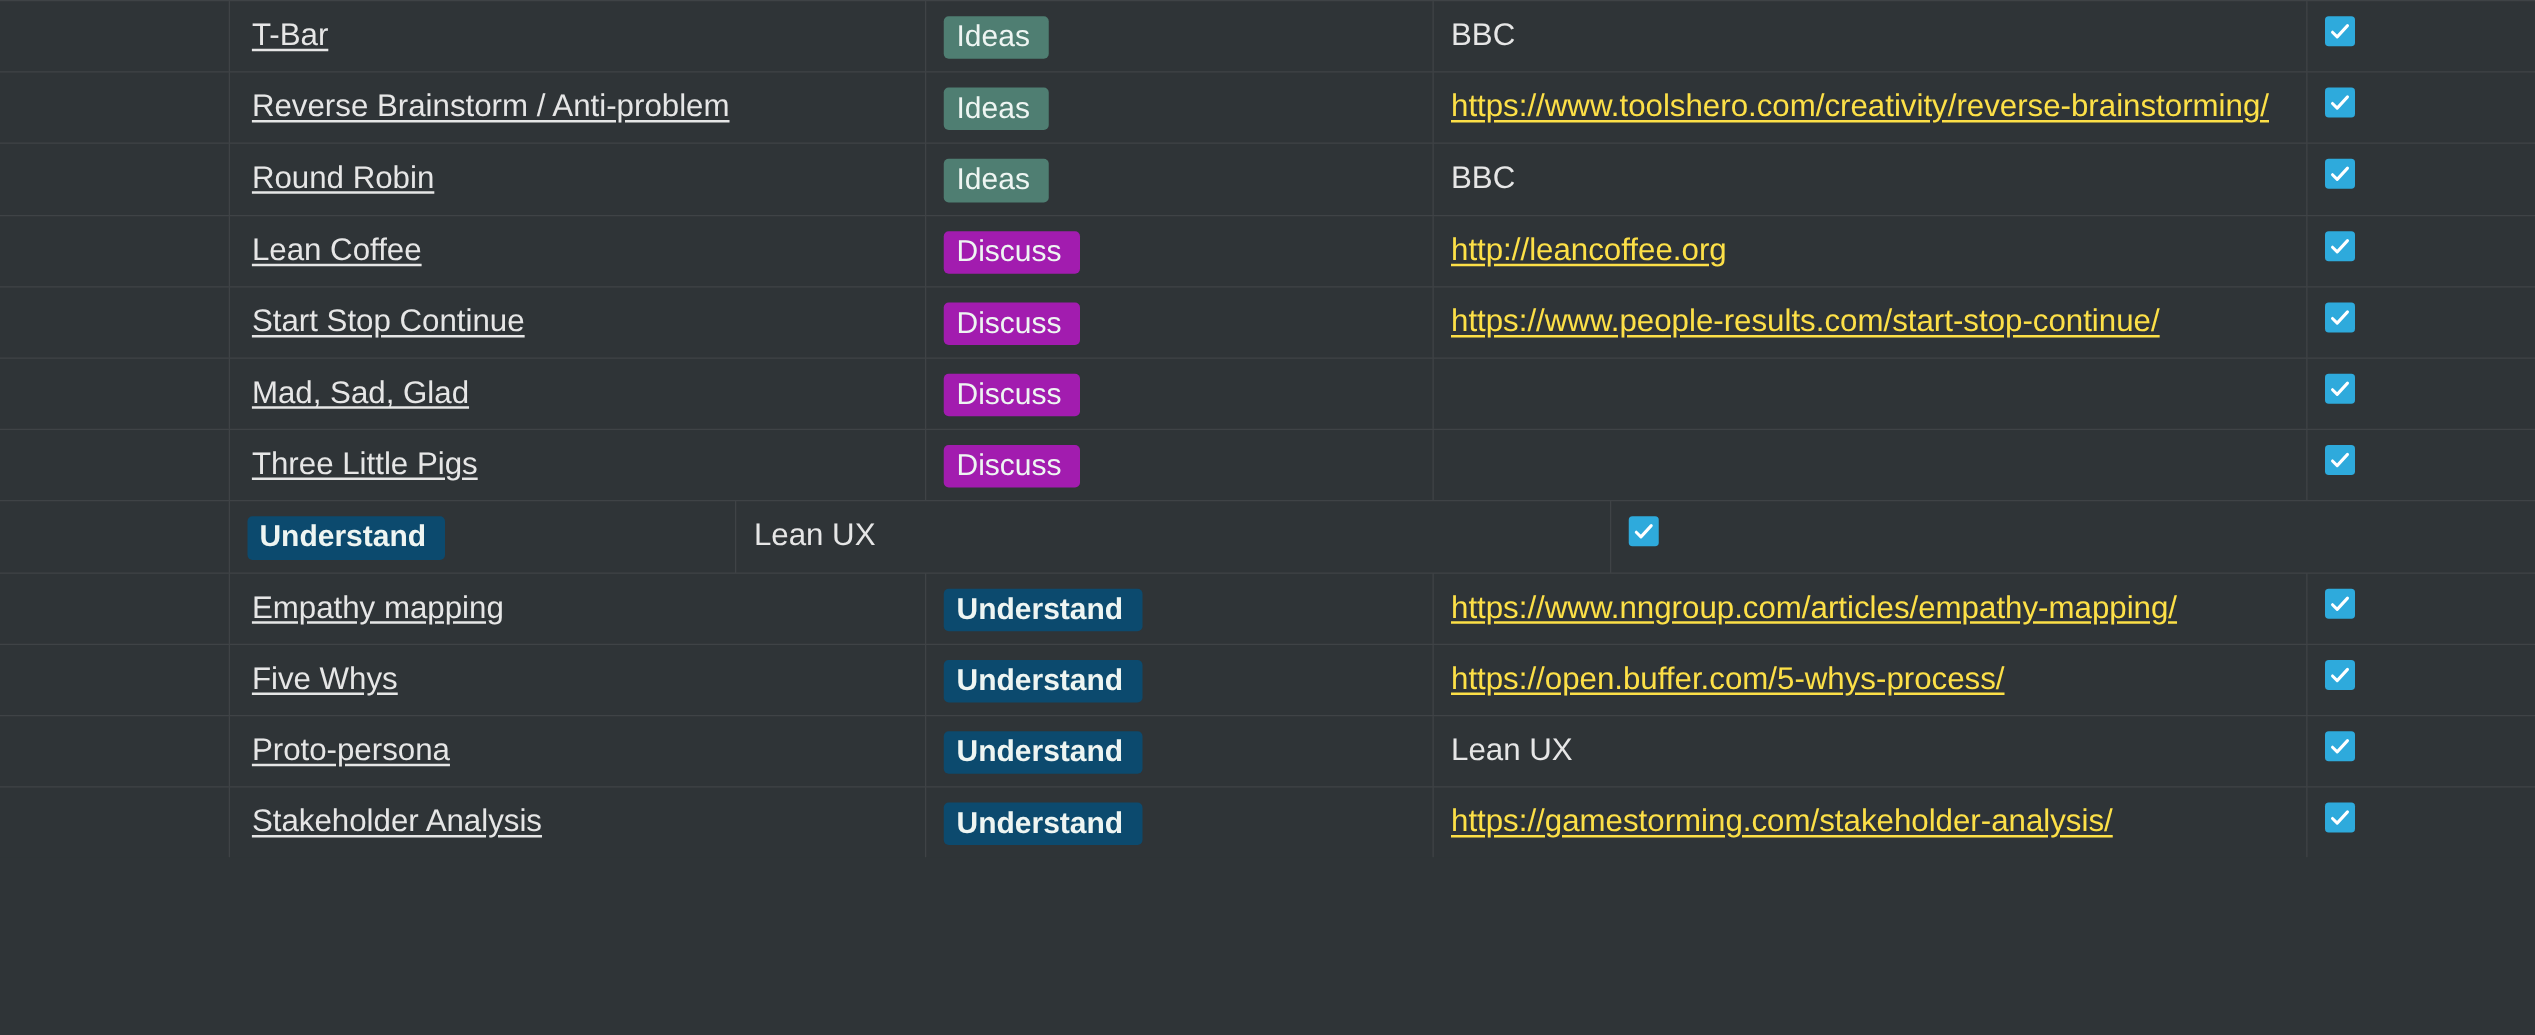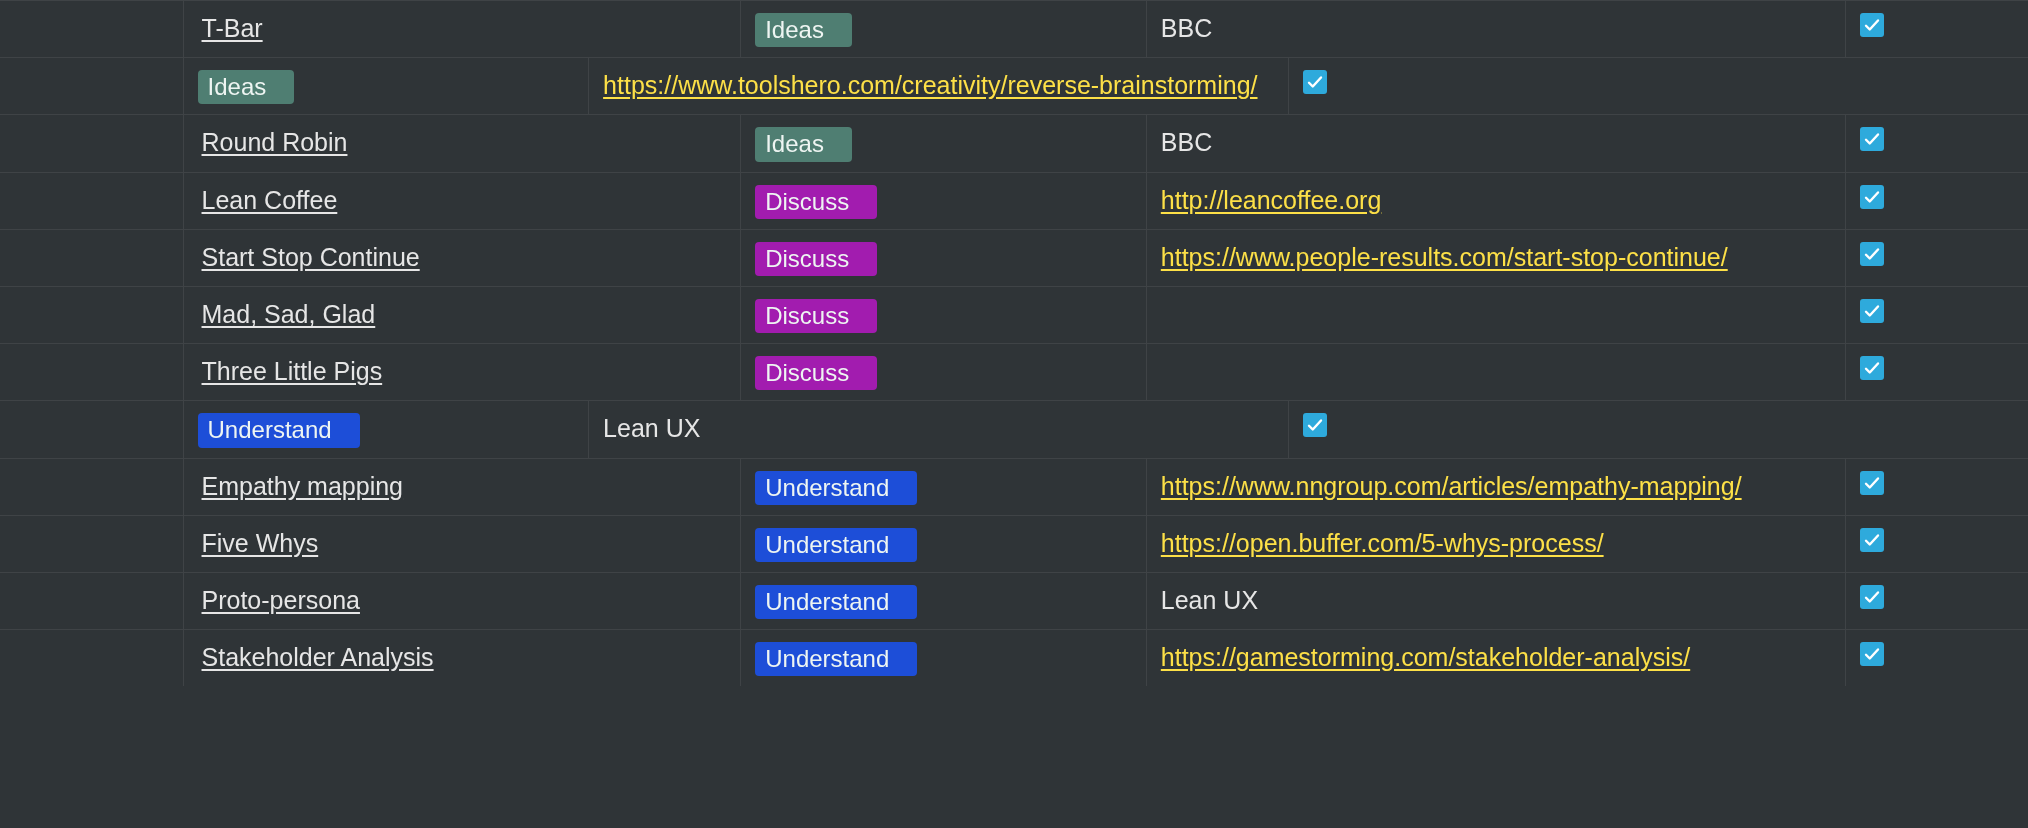--- a/index.html
+++ b/index.html
@@ -51,30 +51,30 @@
     word-break: break-all;
   }
   .src-text {
     color: #e6e6e6;
   }
 
   .tag {
     display: inline-flex;
     align-items: center;
     border-radius: 4px;
-    padding: 1px 28px 2px 10px;
+    padding: 1px 15px 2px 10px;
     font-size: 24px;
     line-height: 1.3;
     color: #eef5f2;
     white-space: nowrap;
     margin-top: 2px;
   }
   .tag-ideas      { background: #4f7e72; }
   .tag-discuss    { background: #a21caf; }
-  .tag-understand { background: #1d4ed8; }
+  .tag-understand { background: #0c4a6e; font-weight: bold; }
 
   .check {
     width: 24px;
     height: 24px;
     background: #2eaadc;
     border-radius: 3px;
     display: inline-flex;
     align-items: center;
     justify-content: center;
     cursor: pointer;
@@ -112,20 +112,23 @@
         <span class="check">
           <svg width="18" height="18" viewBox="0 0 24 24" fill="none" stroke="#ffffff" stroke-width="3.2" stroke-linecap="round" stroke-linejoin="round">
             <polyline points="4 13 9 18 20 6"></polyline>
           </svg>
         </span>
       </div>
       <div class="gutter-right"></div>
     </div>
     <div class="row">
       <div class="gutter-left"></div>
+      <div class="cell col-name">
+        <a class="name-link">Reverse Brainstorm / Anti-problem</a>
+      </div>
       <div class="cell col-tag">
         <span class="tag tag-ideas">Ideas</span>
       </div>
       <div class="cell col-link">
         <a class="src-link">https://www.toolshero.com/creativity/reverse-brainstorming/</a>
       </div>
       <div class="cell col-check">
         <span class="check">
           <svg width="18" height="18" viewBox="0 0 24 24" fill="none" stroke="#ffffff" stroke-width="3.2" stroke-linecap="round" stroke-linejoin="round">
             <polyline points="4 13 9 18 20 6"></polyline>

